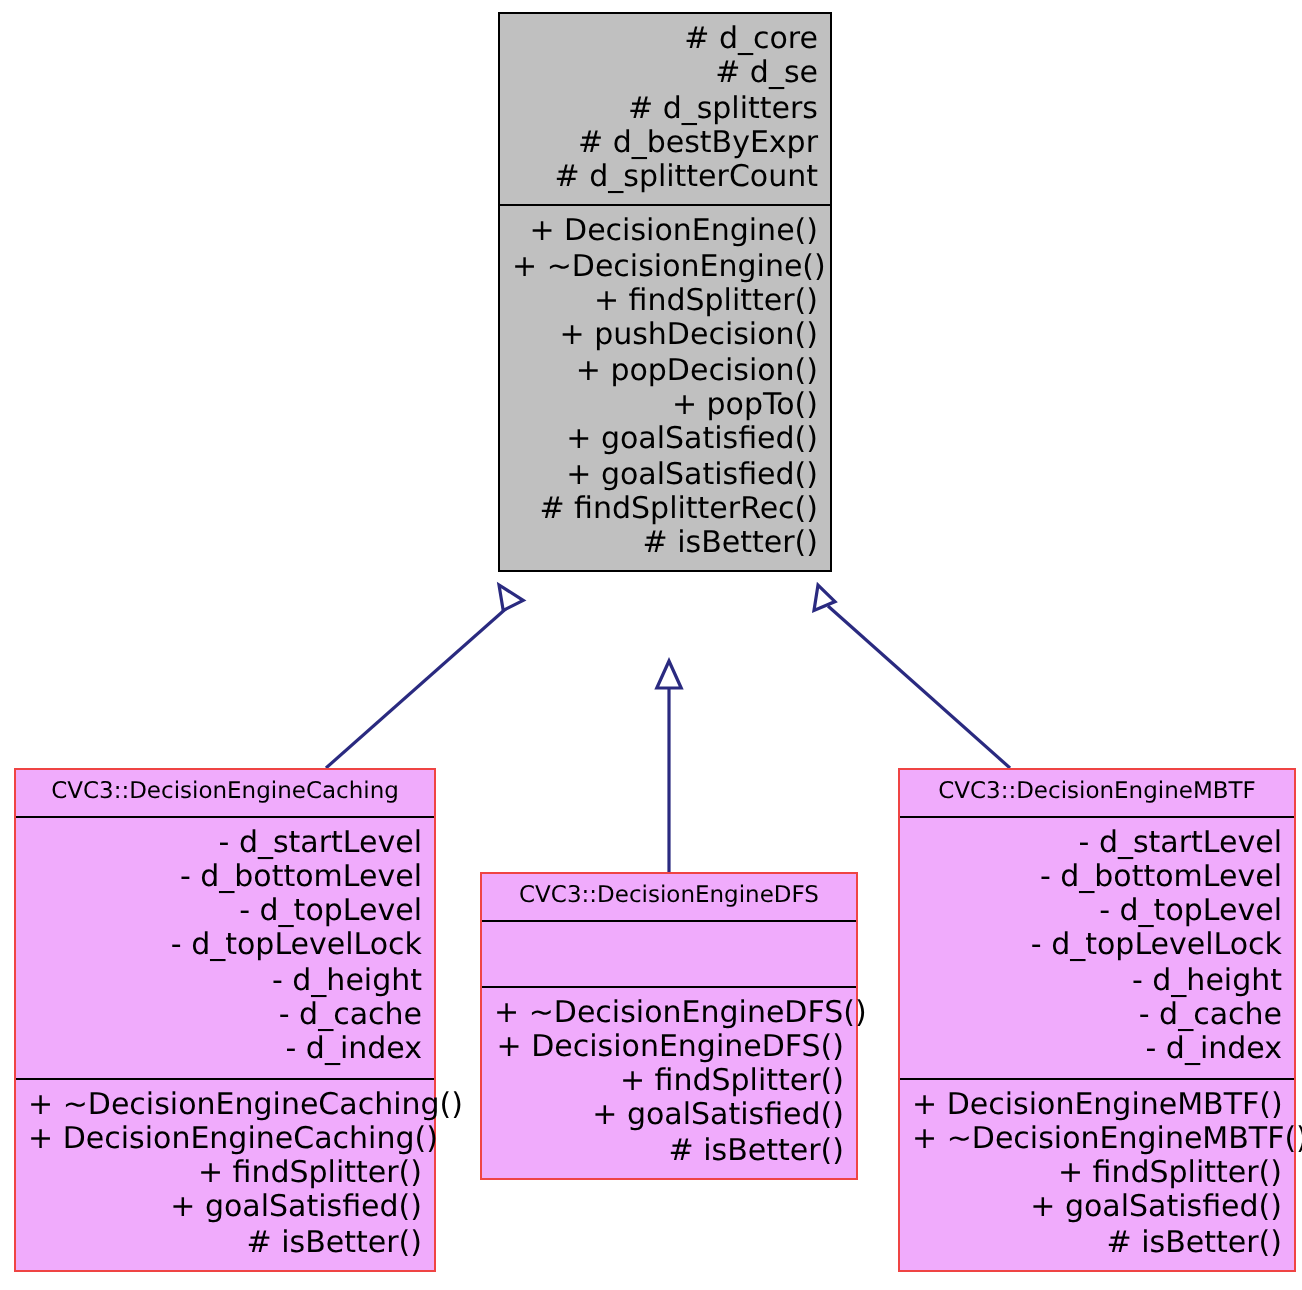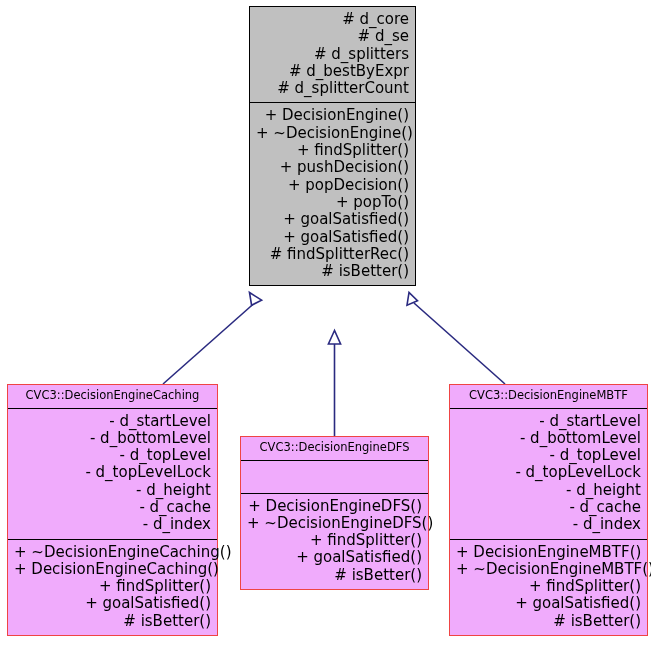--- a/index.html
+++ b/index.html
@@ -146,22 +146,22 @@
       <div class="member"># isBetter()</div>
     </div>
   </div>
 
   <div class="uml-class" id="cls-dfs">
     <div class="compartment title">
       <span class="title-text">CVC3::DecisionEngineDFS</span>
     </div>
     <div class="compartment attrs empty"></div>
     <div class="compartment methods">
+      <div class="member">+ ~DecisionEngineDFS()</div>
       <div class="member">+ DecisionEngineDFS()</div>
-      <div class="member">+ ~DecisionEngineDFS()</div>
       <div class="member">+ findSplitter()</div>
       <div class="member">+ goalSatisfied()</div>
       <div class="member"># isBetter()</div>
     </div>
   </div>
 
   <div class="uml-class" id="cls-mbtf">
     <div class="compartment title">
       <span class="title-text">CVC3::DecisionEngineMBTF</span>
     </div>

